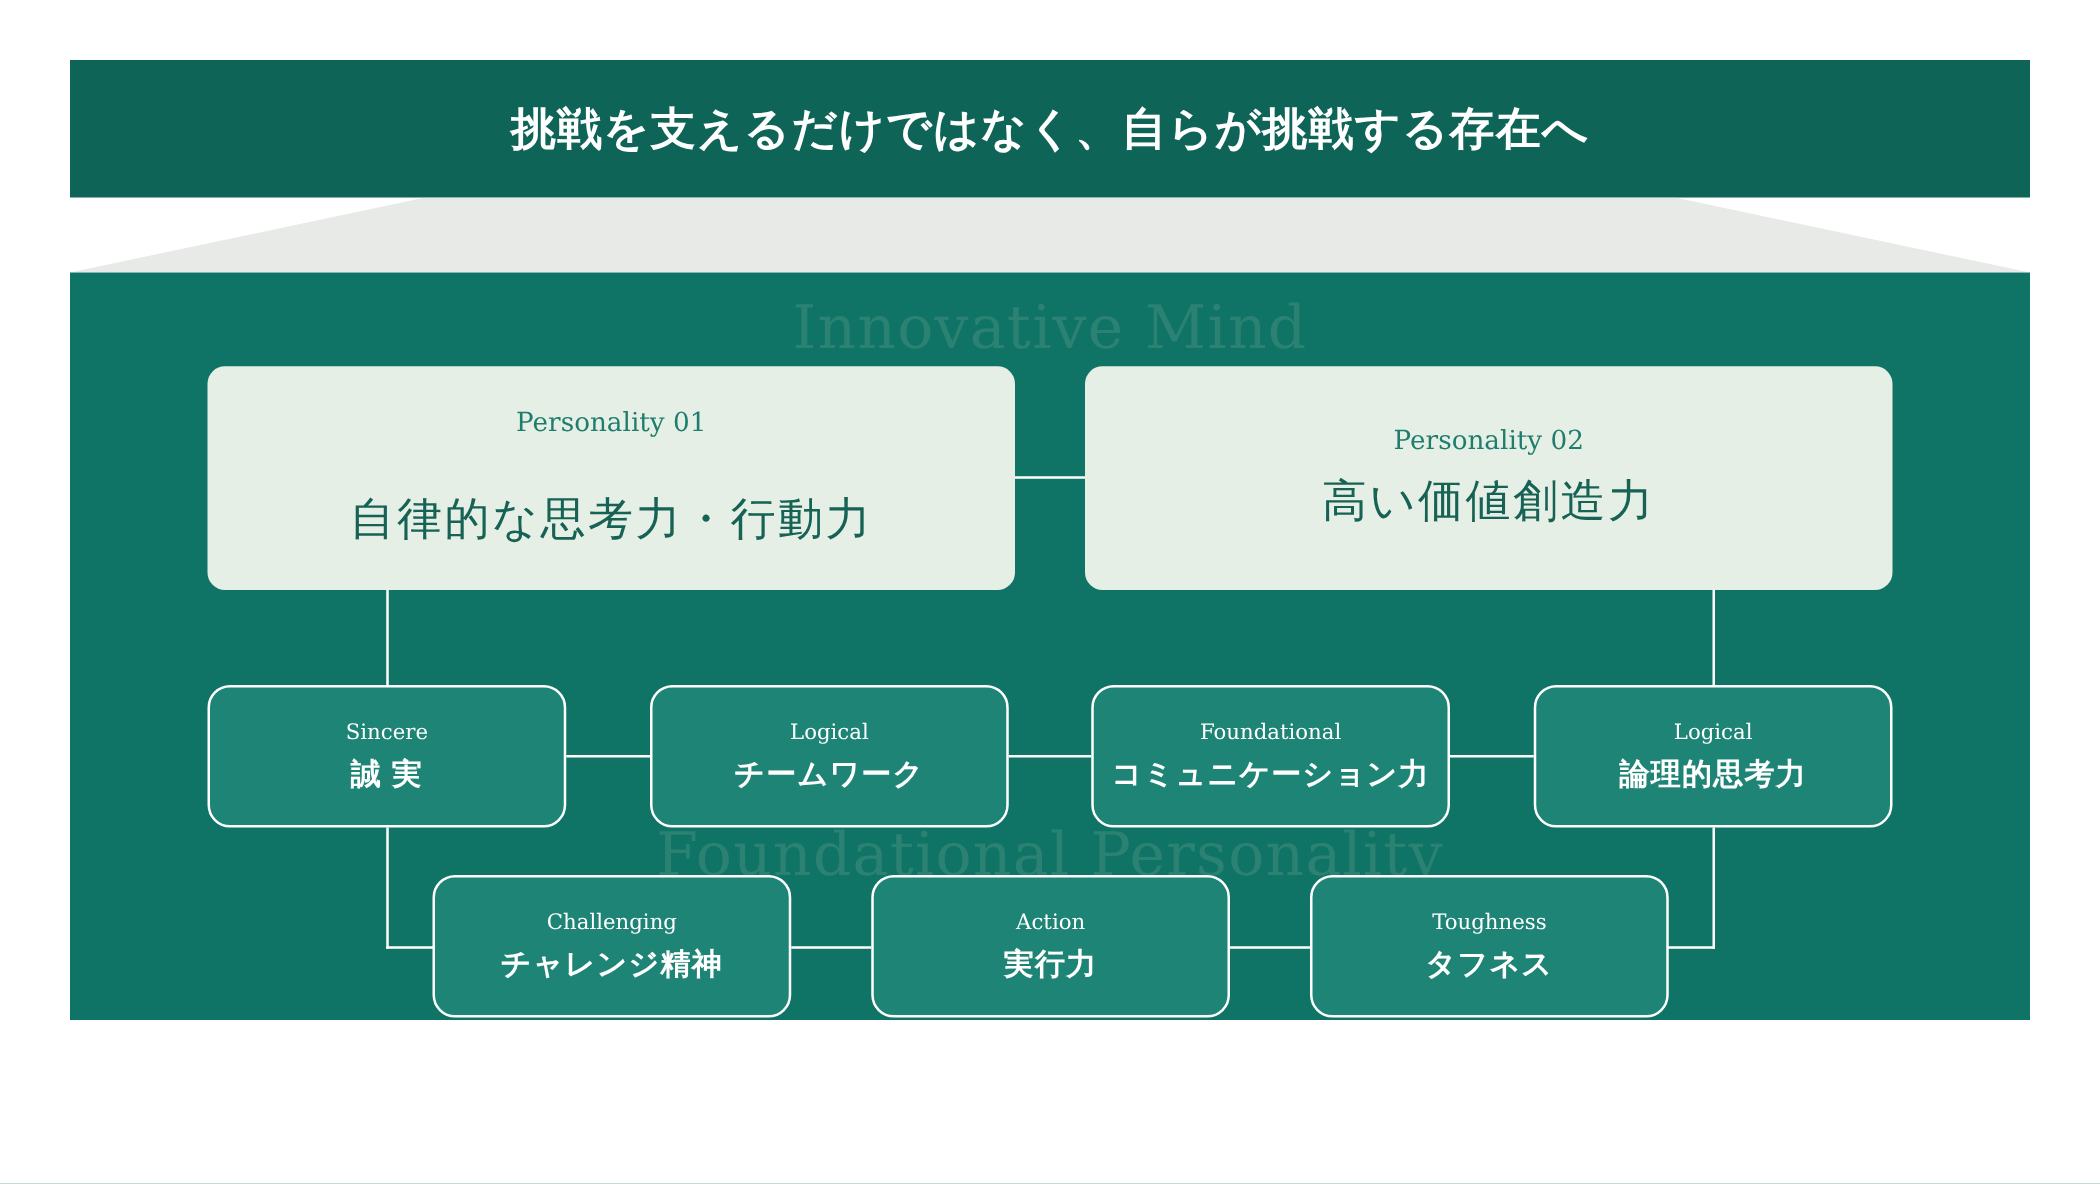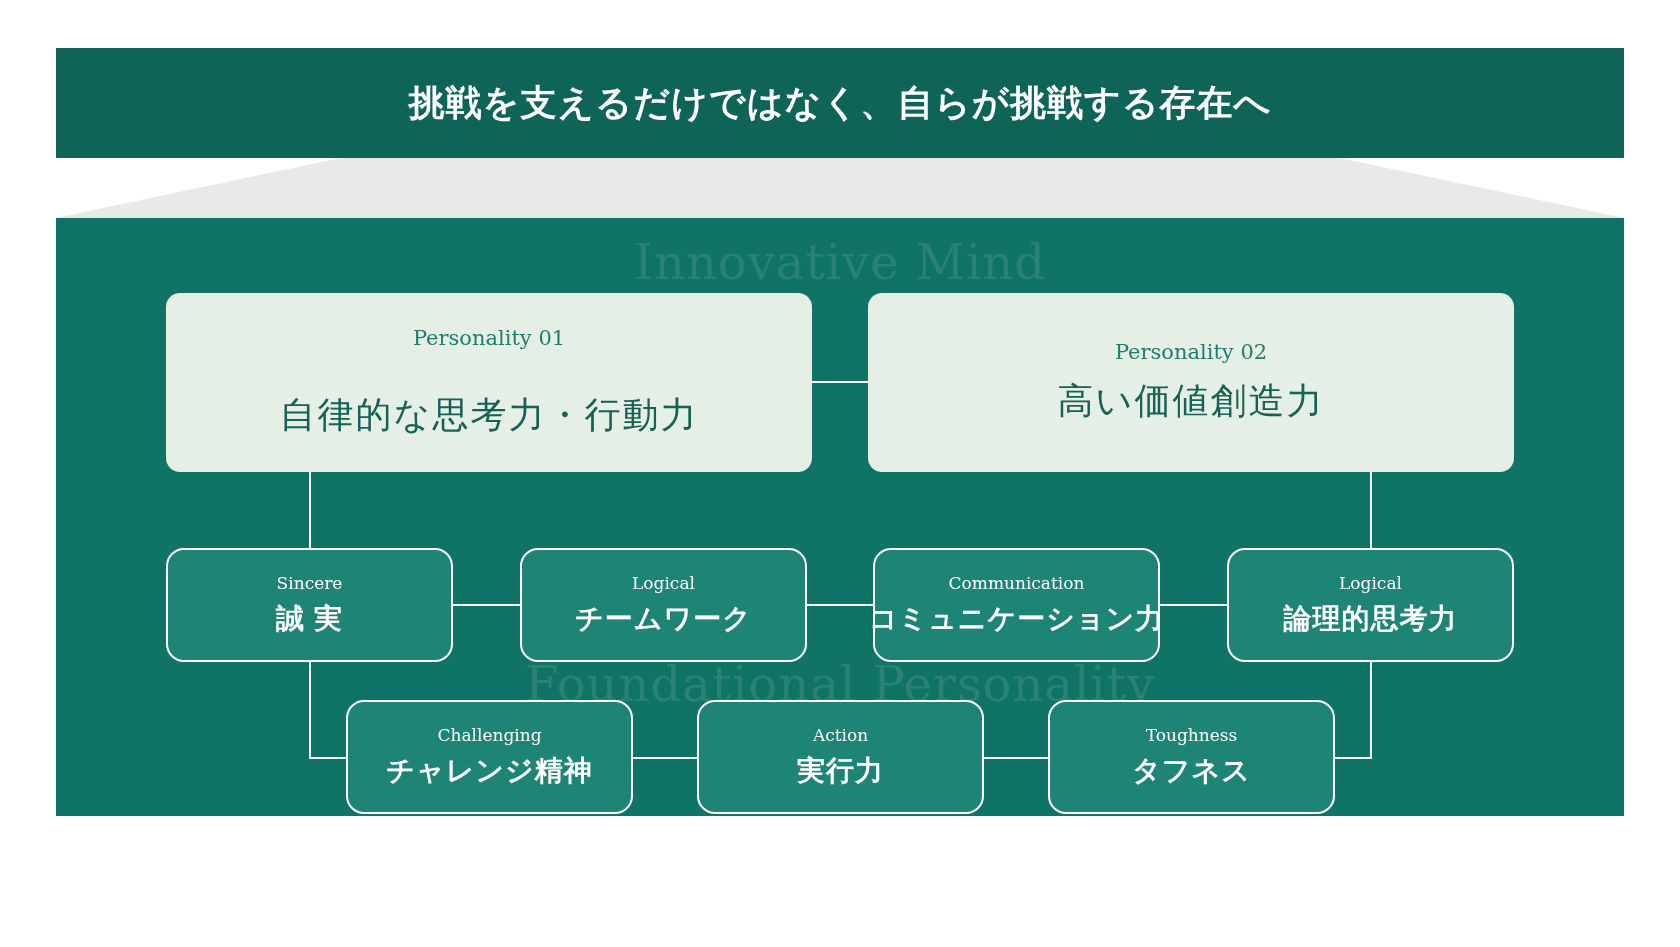--- a/index.html
+++ b/index.html
@@ -116,21 +116,21 @@
     justify-content: center;
     z-index: 3;
   }
   .small-box .eyebrow {
     font-family: "DejaVu Serif", "Liberation Serif", serif;
     font-size: 17px;
     color: #ffffff;
     margin-bottom: 7px;
   }
   .small-box .jp {
-    font-size: 28px;
+    font-size: 24px;
     font-weight: bold;
     color: #ffffff;
     letter-spacing: 1px;
     white-space: nowrap;
   }
   .row1 { top: 330px; }
   .row2 { top: 482px; }
   .r1c0 { left: 110px; }
   .r1c1 { left: 464px; }
   .r1c2 { left: 817px; }
@@ -182,21 +182,21 @@
 
     <div class="small-box row1 r1c0">
       <div class="eyebrow">Sincere</div>
       <div class="jp">誠 実</div>
     </div>
     <div class="small-box row1 r1c1">
       <div class="eyebrow">Logical</div>
       <div class="jp">チームワーク</div>
     </div>
     <div class="small-box row1 r1c2">
-      <div class="eyebrow">Communication</div>
+      <div class="eyebrow">Foundational</div>
       <div class="jp">コミュニケーション力</div>
     </div>
     <div class="small-box row1 r1c3">
       <div class="eyebrow">Logical</div>
       <div class="jp">論理的思考力</div>
     </div>
 
     <div class="small-box row2 r2c0">
       <div class="eyebrow">Challenging</div>
       <div class="jp">チャレンジ精神</div>

